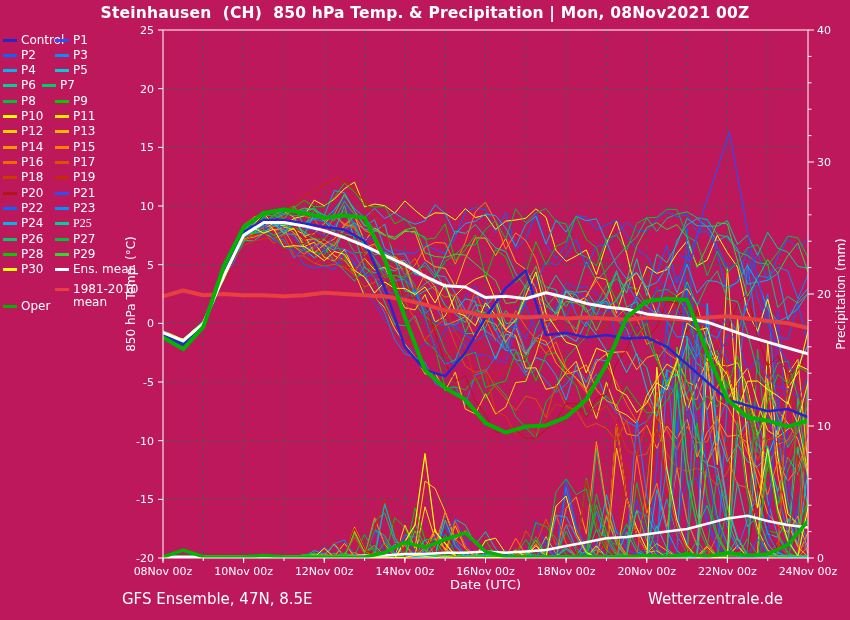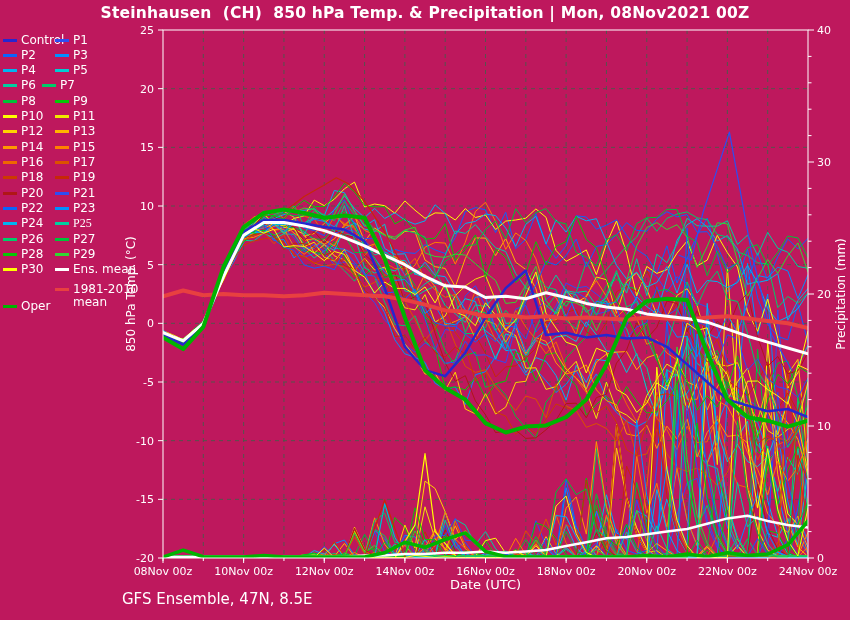--- a/index.html
+++ b/index.html
@@ -354,13 +354,14 @@
         <line x1="808" y1="558" x2="808" y2="563" stroke="#fff"></line>
         <text fill="#fff" font-size="11px" font-family="&quot;DejaVu Sans&quot;,&quot;Liberation Sans&quot;,sans-serif" x="808" y="575" text-anchor="middle">24Nov 00z</text>
       </g>
     </svg>
 
   <div class="ylab ylab-left">850 hPa Temp. (°C)</div>
   <div class="ylab ylab-right">Precipitation (mm)</div>
   <div class="xlab">Date (UTC)</div>
 
   <div class="foot-left">GFS Ensemble, 47N, 8.5E</div>
+  <div class="foot-right">Wetterzentrale.de</div>
 </div>
 
 </body></html>

